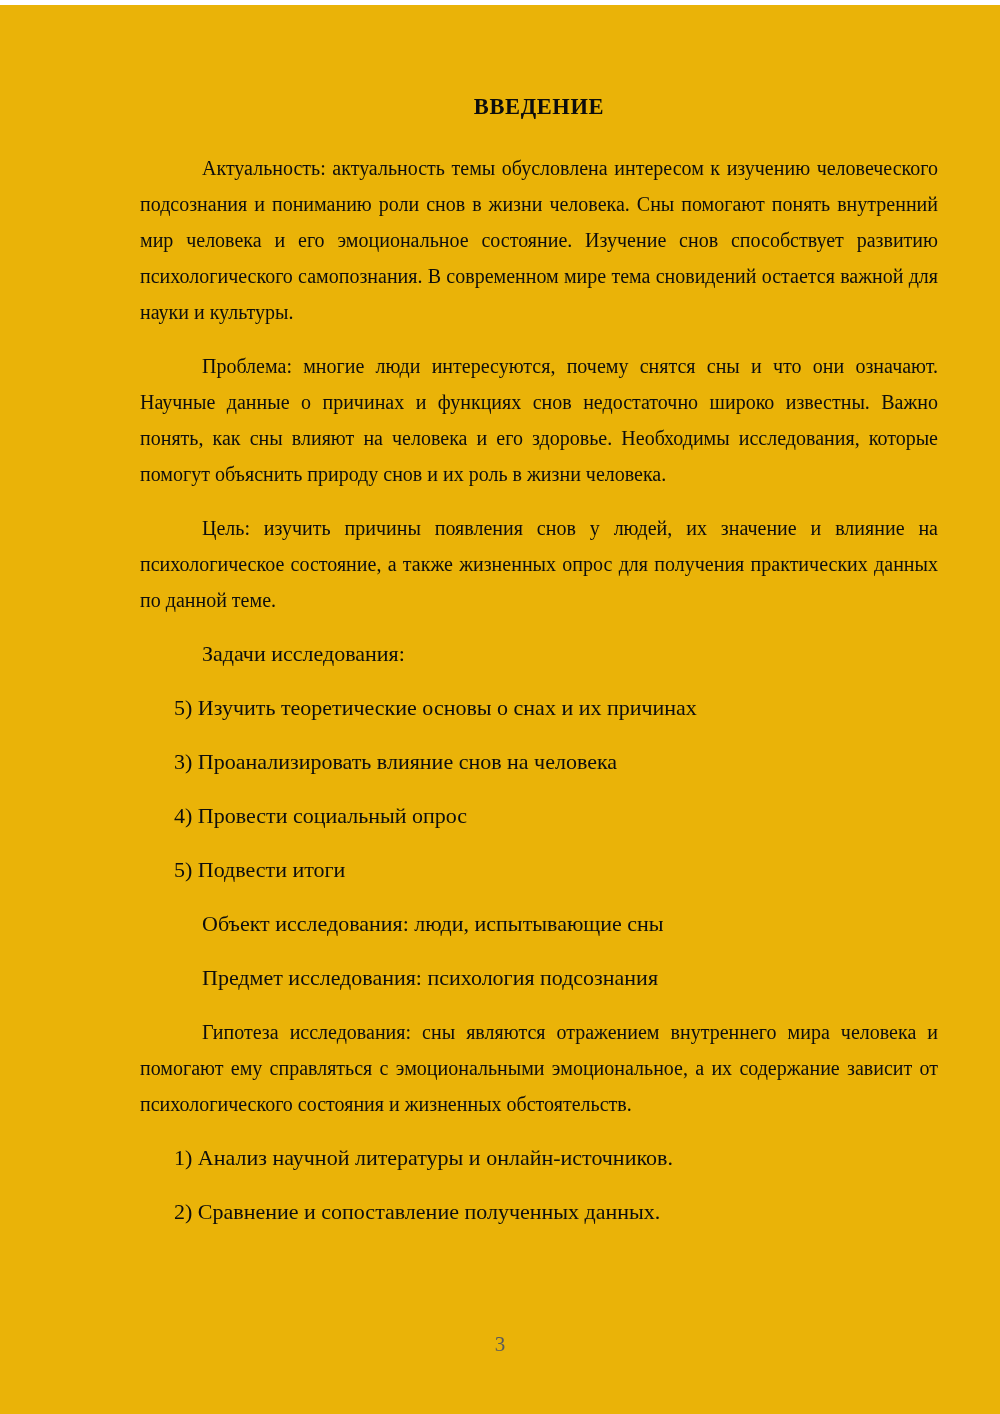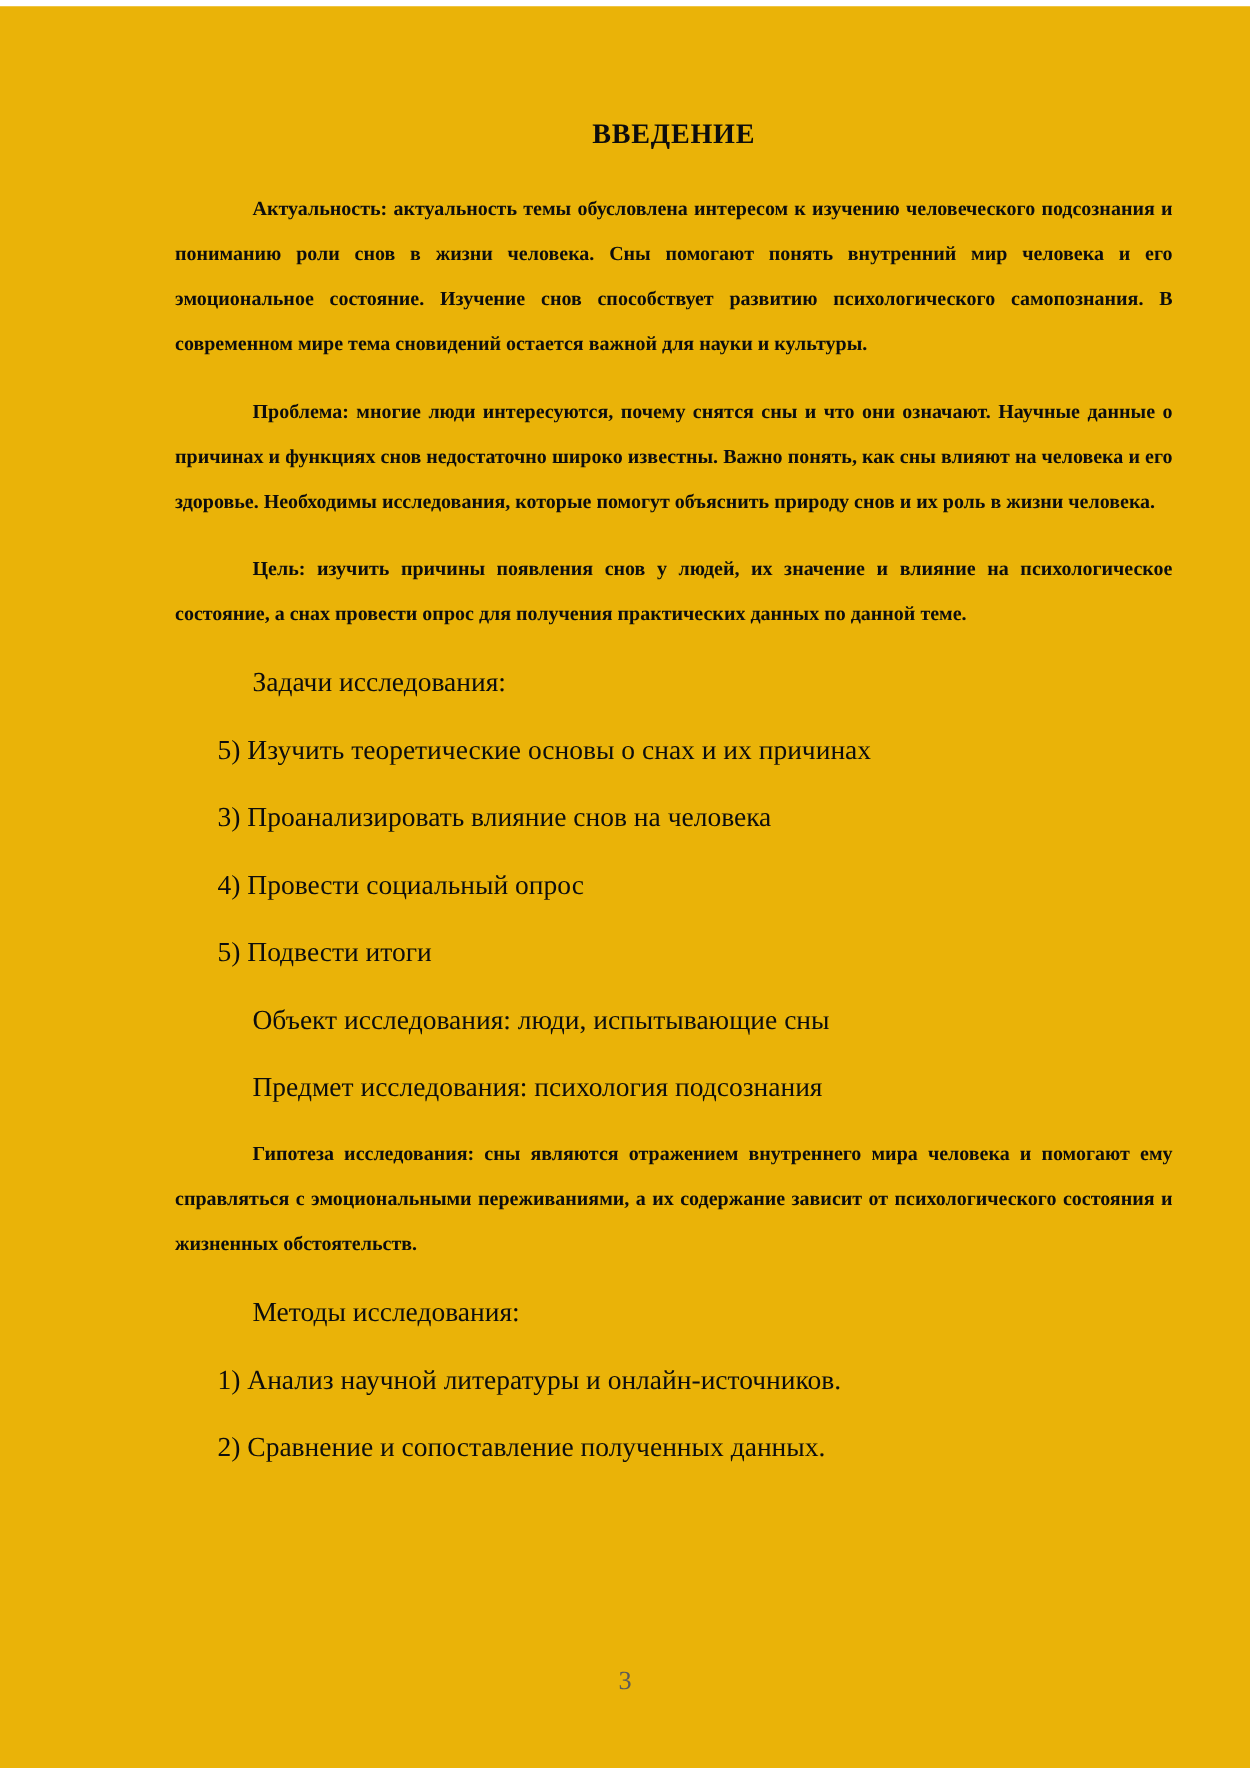--- a/index.html
+++ b/index.html
@@ -32,28 +32,27 @@
     font-size: 22.5px;
     font-weight: bold;
     text-align: center;
     letter-spacing: 0.6px;
     line-height: 1.2;
     margin: 0 0 30px 0;
   }
 
   
   .para {
-    font-size: 16px;
+    font-size: 20px;
     line-height: 36px;
     text-align: justify;
     text-justify: inter-word;
     text-indent: 62px;
     margin: 0 0 18px 0;
     hyphens: none;
-    font-weight: bold;
   }
 
   .para:last-child {
     margin-bottom: 0;
   }
 
   
   .line-indent {
     font-size: 22px;
     line-height: 36px;
@@ -89,40 +88,39 @@
 
 <div class="page">
   <div class="content">
 
     <h1 class="doc-title">ВВЕДЕНИЕ</h1>
 
     <p class="para">Актуальность: актуальность темы обусловлена интересом к изучению человеческого подсознания и пониманию роли снов в жизни человека. Сны помогают понять внутренний мир человека и его эмоциональное состояние. Изучение снов способствует развитию психологического самопознания. В современном мире тема сновидений остается важной для науки и культуры.</p>
 
     <p class="para">Проблема: многие люди интересуются, почему снятся сны и что они означают. Научные данные о причинах и функциях снов недостаточно широко известны. Важно понять, как сны влияют на человека и его здоровье. Необходимы исследования, которые помогут объяснить природу снов и их роль в жизни человека.</p>
 
-    <p class="para">Цель: изучить причины появления снов у людей, их значение и влияние на психологическое состояние, а снах провести опрос для получения практических данных по данной теме.</p>
+    <p class="para">Цель: изучить причины появления снов у людей, их значение и влияние на психологическое состояние, а также жизненных опрос для получения практических данных по данной теме.</p>
 
     <p class="line-indent">Задачи исследования:</p>
 
     <p class="list-item">5) Изучить теоретические основы о снах и их причинах</p>
 
 
     <p class="list-item">3) Проанализировать влияние снов на человека</p>
 
     <p class="list-item">4) Провести социальный опрос</p>
 
     <p class="list-item">5) Подвести итоги</p>
 
     <p class="line-indent">Объект исследования: люди, испытывающие сны</p>
 
     <p class="line-indent">Предмет исследования: психология подсознания</p>
 
-    <p class="para">Гипотеза исследования: сны являются отражением внутреннего мира человека и помогают ему справляться с эмоциональными переживаниями, а их содержание зависит от психологического состояния и жизненных обстоятельств.</p>
+    <p class="para">Гипотеза исследования: сны являются отражением внутреннего мира человека и помогают ему справляться с эмоциональными эмоциональное, а их содержание зависит от психологического состояния и жизненных обстоятельств.</p>
 
-    <p class="line-indent">Методы исследования:</p>
 
     <p class="list-item">1) Анализ научной литературы и онлайн-источников.</p>
 
     <p class="list-item">2) Сравнение и сопоставление полученных данных.</p>
 
   </div>
 
   <div class="page-number">3</div>
 </div>
 

